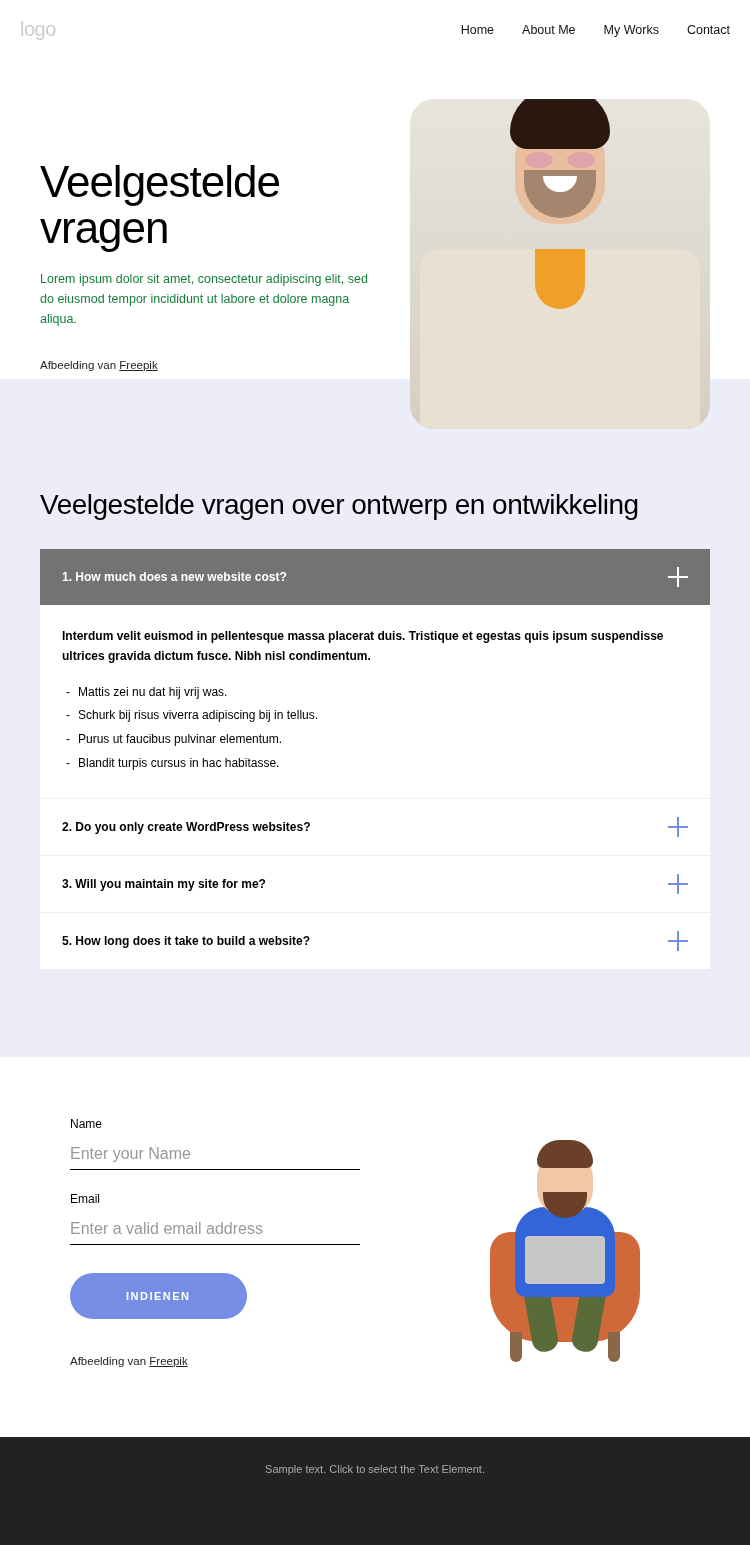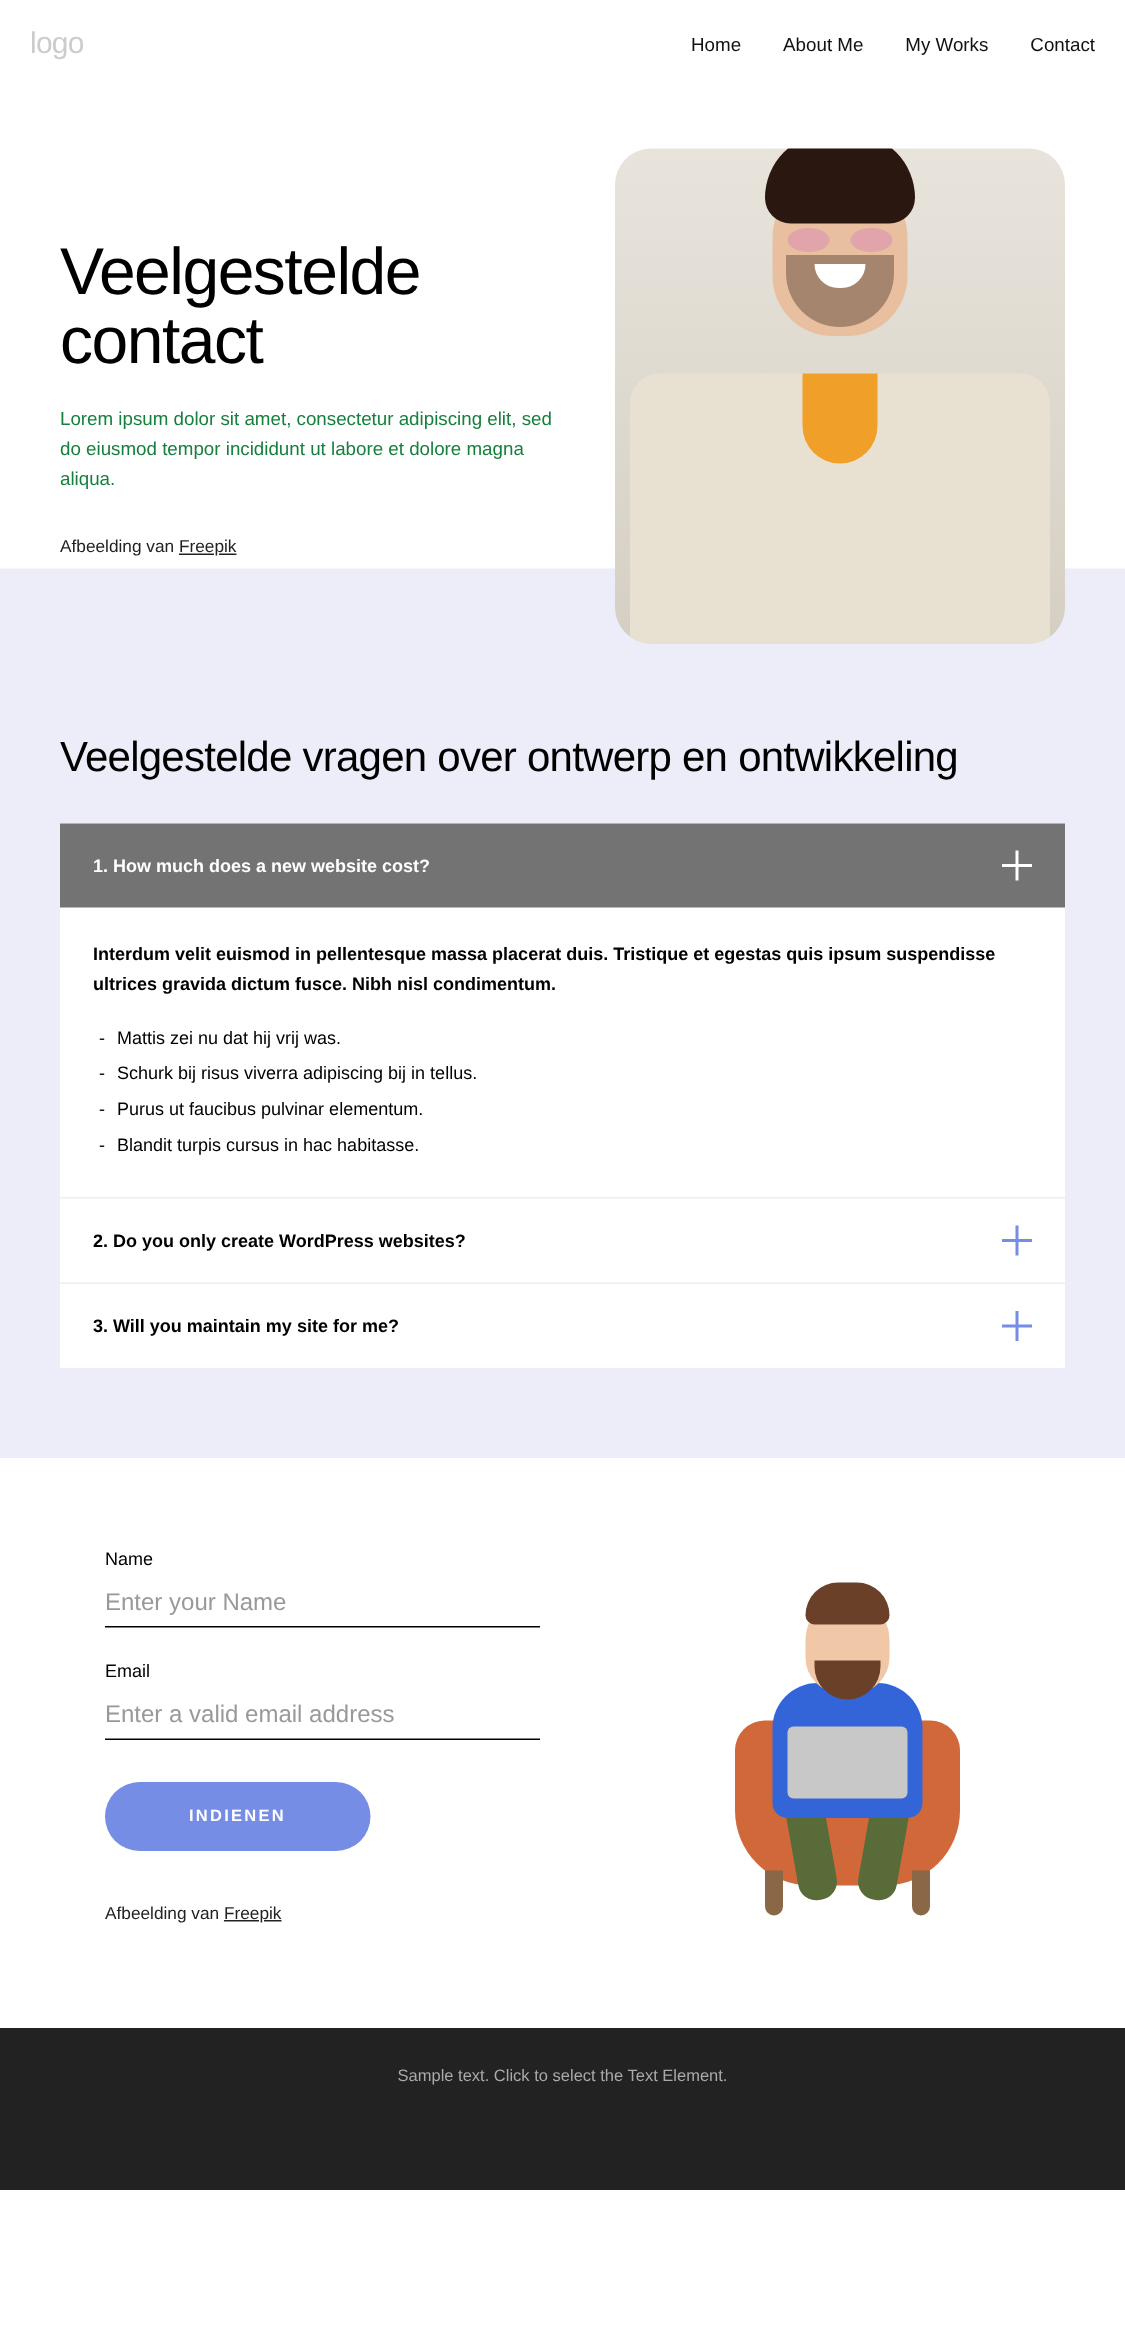--- a/index.html
+++ b/index.html
@@ -11,21 +11,21 @@
 .nav a { text-decoration: none; color: #111; font-size: 12.5px; }
 
 .hero { position: relative; padding: 40px 40px 0; display: flex; gap: 40px; }
 .hero-text { flex: 1; padding-top: 60px; max-width: 340px; }
 .hero-title { font-size: 44px; font-weight: 500; line-height: 1.05; letter-spacing: -1px; margin-bottom: 18px; }
 .hero-desc { font-size: 12.5px; line-height: 1.6; color: #15803d; margin-bottom: 30px; }
 .credit { font-size: 11.5px; color: #222; }
 .credit a { color: #222; text-decoration: underline; }
 .hero-image { width: 300px; height: 330px; border-radius: 24px; background: linear-gradient(180deg,#e8e4dc 0%,#d5cfc3 100%); position: relative; overflow: hidden; z-index: 2; }
 
-.faq-section { background: #ecedf8; padding: 110px 40px 60px; margin-top: -50px; }
+.faq-section { background: #ecedf8; padding: 110px 40px 88px; margin-top: -50px; }
 .faq-title { font-size: 28px; font-weight: 500; letter-spacing: -0.5px; margin-bottom: 28px; }
 .accordion { background: #fff; }
 .acc-item { border-bottom: 1px solid #eee; }
 .acc-item:last-child { border-bottom: none; }
 .acc-header { display: flex; justify-content: space-between; align-items: center; padding: 18px 22px; cursor: pointer; }
 .acc-header.active { background: #737373; color: #fff; }
 .acc-q { font-size: 12px; font-weight: 700; }
 .acc-icon { width: 20px; height: 20px; position: relative; }
 .acc-icon::before, .acc-icon::after { content: ''; position: absolute; background: #768de6; }
 .acc-icon::before { width: 20px; height: 2px; top: 9px; left: 0; }
@@ -84,21 +84,21 @@
   <nav class="nav">
     <a href="#">Home</a>
     <a href="#">About Me</a>
     <a href="#">My Works</a>
     <a href="#">Contact</a>
   </nav>
 </header>
 
 <section class="hero">
   <div class="hero-text">
-    <h1 class="hero-title">Veelgestelde contact</h1>
+    <h1 class="hero-title">Veelgestelde vragen</h1>
     <p class="hero-desc">Lorem ipsum dolor sit amet, consectetur adipiscing elit, sed do eiusmod tempor incididunt ut labore et dolore magna aliqua.</p>
     <p class="credit">
       <span>Afbeelding van </span><a href="#">Freepik</a>
     </p>
   </div>
   <div class="hero-image">
     <div class="person">
       <div class="jacket"></div>
       <div class="head">
         <div class="hair"></div>
@@ -138,20 +138,26 @@
     </div>
 
     <div class="acc-item">
       <div class="acc-header">
         <span class="acc-q">3. Will you maintain my site for me?</span>
         <span class="acc-icon"></span>
       </div>
     </div>
 
 
+    <div class="acc-item">
+      <div class="acc-header">
+        <span class="acc-q">5. How long does it take to build a website?</span>
+        <span class="acc-icon"></span>
+      </div>
+    </div>
 
   </div>
 </section>
 
 <section class="contact-section">
   <div class="contact-form">
     <div class="form-field">
       <label class="form-label">Name</label>
       <input class="form-input" type="text" placeholder="Enter your Name" style="">
     </div>

